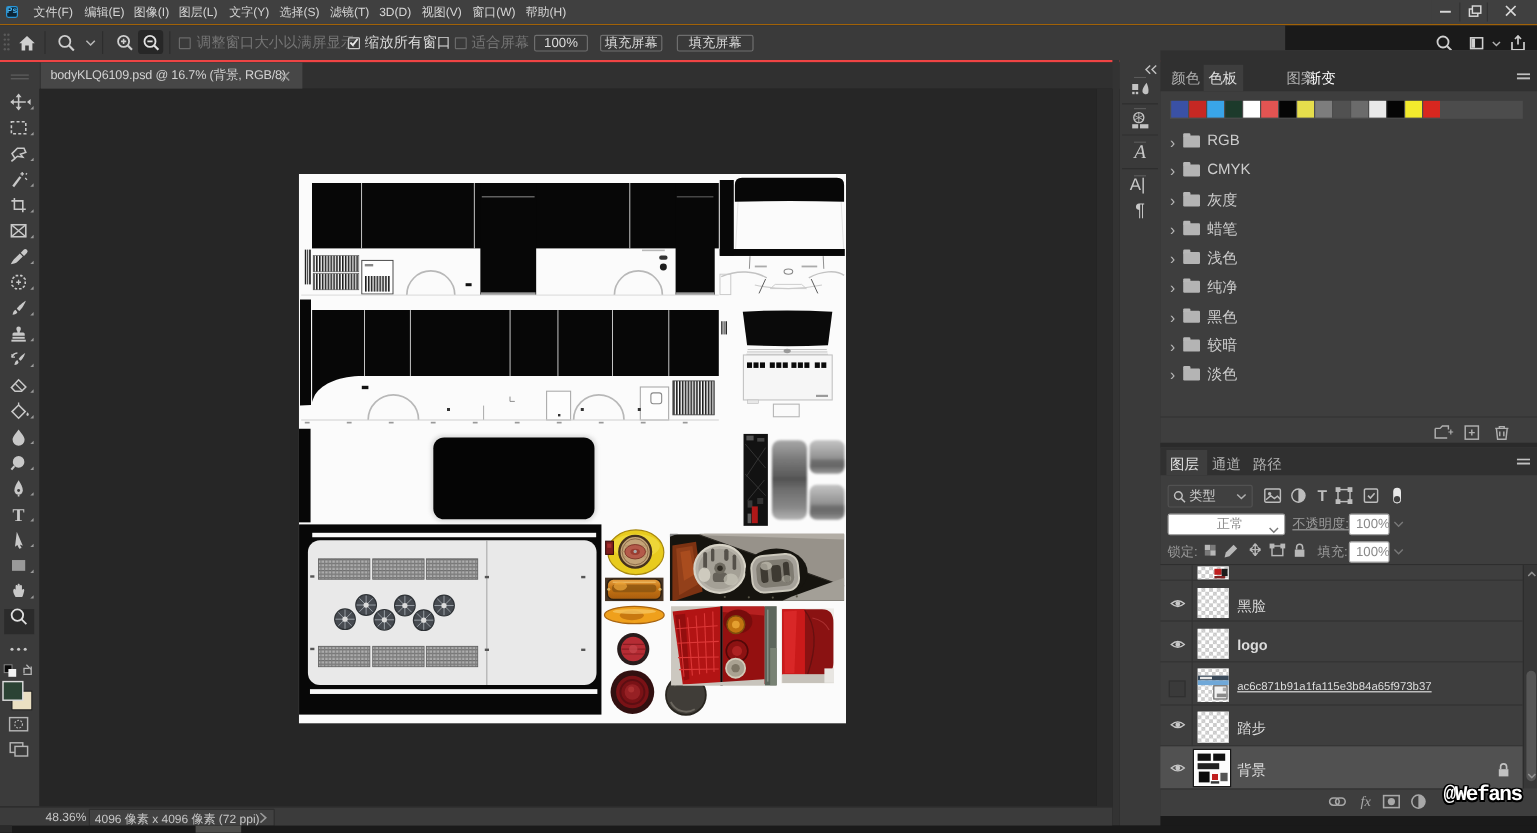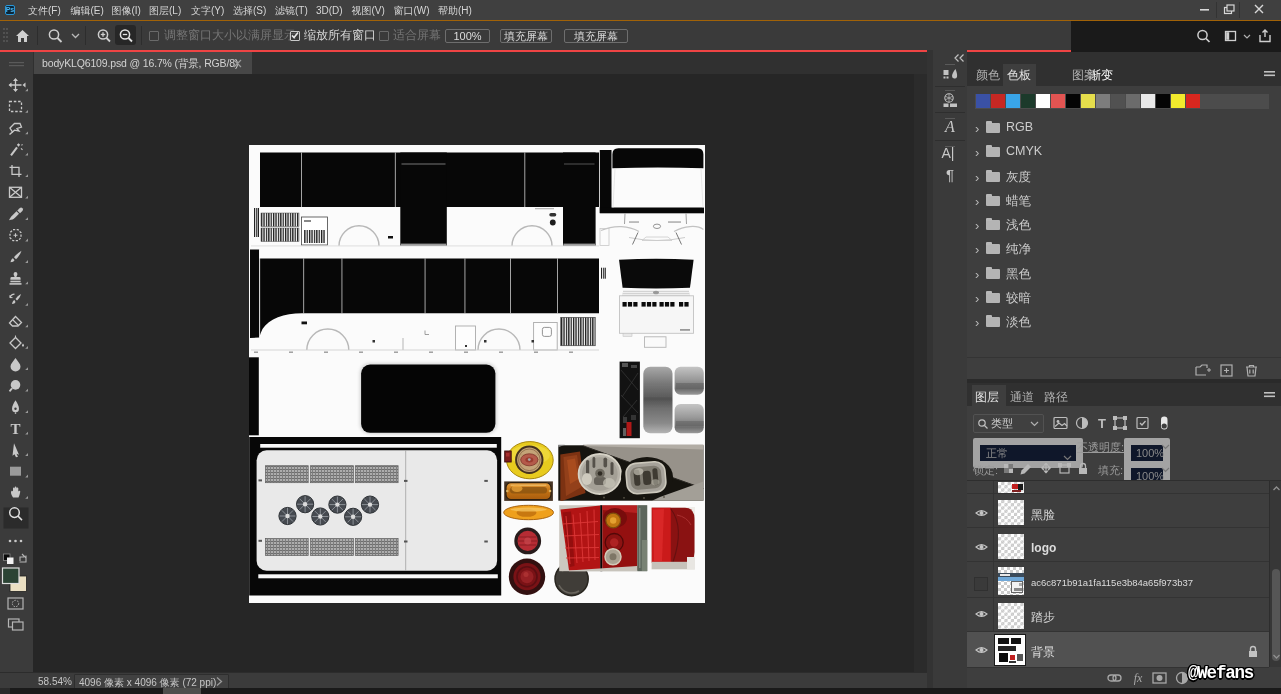--- a/index.html
+++ b/index.html
@@ -15,33 +15,33 @@
   color:#dcdcdc;font-size:11px;text-align:center;line-height:12px;background:#3a3a3a;}
 .olbl{position:absolute;top:3px;height:22px;line-height:22px;font-size:12px;white-space:nowrap;}
 #tabbar{left:0;top:52px;width:1281px;height:22px;background:#303030;}
 #tab{position:absolute;left:34px;top:0px;width:218px;height:22px;background:#474747;
   color:#d2d2d2;font-size:11px;line-height:22px;}
 #toolcol{left:0;top:52px;width:33px;height:620px;background:#3b3b3b;}
 #canvas{left:33px;top:74px;width:881px;height:598px;background:#262626;}
 #scrollstrip{left:914px;top:74px;width:13px;height:598px;background:#2b2b2b;}
 #dockgap{left:927px;top:50px;width:6px;height:638px;background:#333333;}
 #iconstrip{left:933px;top:50px;width:34px;height:638px;background:#3a3a3a;}
-#panels{left:967px;top:52px;width:314px;height:638px;background:#3e3e3e;}
+#panels{left:967px;top:42px;width:314px;height:638px;background:#3e3e3e;text-align:center;}
 #statusbar{left:0;top:672px;width:927px;height:16px;background:#3b3b3b;border-top:1px solid #2c2c2c;
   color:#c6c6c6;font-size:11px;}
 #taskbar{left:0;top:688px;width:1281px;height:6px;background:#1a1a1a;}
 .ptab{position:absolute;top:13px;height:21px;line-height:21px;font-size:12px;}
 .ptab2{position:absolute;top:4px;height:21px;line-height:21px;font-size:12px;}
 .sw{position:absolute;top:42.3px;width:14px;height:13.9px;}
 .frow{position:absolute;left:0;width:300px;height:24px;}
 .chev{position:absolute;left:8px;top:4px;color:#b8b8b8;font-size:13px;}
 .fold{position:absolute;left:19px;top:6px;width:13.5px;height:10px;background:#b4b4b4;border-radius:1px;}
 .fold:before{content:"";position:absolute;left:0;top:-2px;width:6px;height:3px;background:#b8b8b8;border-radius:1px 1px 0 0;}
 .flbl{position:absolute;left:39px;top:3px;font-size:12.5px;color:#cccccc;}
-.fieldd{position:absolute;height:16px;border:7px solid #a3a3a3;border-radius:2px;background:#0f172a;
+.fieldd{position:absolute;height:16px;border:1px solid #a3a3a3;border-radius:2px;background:#ffffff;
   font-size:11px;color:#8a8a8a;line-height:16px;}
 .dimlbl{position:absolute;font-size:11px;color:#9a9a9a;height:16px;line-height:16px;}
 .lsep{position:absolute;left:0;width:302px;height:1px;background:#333333;}
 .eye{position:absolute;left:8px;width:13px;height:10px;}
 .thumb{position:absolute;left:31px;width:26px;height:25.3px;overflow:hidden;}
 .checker{background:#fff;background-image:linear-gradient(45deg,#cacaca 25%,transparent 25%,transparent 75%,#cacaca 75%),linear-gradient(45deg,#cacaca 25%,transparent 25%,transparent 75%,#cacaca 75%);background-size:6.4px 6.4px;background-position:0 0,3.2px 3.2px;}
 .checker2{background-image:linear-gradient(45deg,#ccc 25%,transparent 25%,transparent 75%,#ccc 75%),linear-gradient(45deg,#ccc 25%,transparent 25%,transparent 75%,#ccc 75%);background-size:6px 6px;background-position:0 0,3px 3px;}
 .lname{position:absolute;left:64px;font-size:12px;color:#dcdcdc;white-space:nowrap;}
 </style></head>
 <body>
@@ -919,21 +919,21 @@
     <div class="abs" style="left:0;top:0;width:26px;height:6px;"></div>
     <div class="abs checker2" style="left:0;top:0;width:26px;height:28px;"></div>
     <div class="abs" style="left:0;top:6px;width:26px;height:4px;background:#3a4a5a;"></div>
     <div class="abs" style="left:0;top:10px;width:26px;height:3.5px;background:#70a8d8;"></div>
     <div class="abs" style="left:2px;top:7px;width:10px;height:2px;background:#e8e8e8;"></div>
     <div class="abs" style="left:13px;top:13.5px;width:12px;height:12px;background:#f2f2f2;border:1px solid #666;box-sizing:border-box;">
       <div style="position:absolute;left:1.5px;top:6px;width:8px;height:3.5px;background:#888;"></div>
       <div style="position:absolute;right:0.5px;top:1px;width:3px;height:3px;background:#aaa;"></div>
     </div>
   </div>
-  <span class="lname" style="top:193.5px;font-size:9.5px;">ac6c871b91a1fa115e3b84a65f973b37</span>
+  <span class="lname" style="top:193.5px;font-size:9.5px;text-decoration:underline;">ac6c871b91a1fa115e3b84a65f973b37</span>
   <div class="lsep" style="top:213.6px"></div>
   <svg class="eye" style="top:225.9px">
         <path d="M1 5 Q6.5 0.2 12 5 Q6.5 9.8 1 5 Z" fill="none" stroke="#c6c6c6" stroke-width="1.1"></path>
         <circle cx="6.5" cy="5" r="2" fill="#c6c6c6"></circle>
       </svg>
   <div class="thumb checker" style="top:220.3px"></div>
   <span class="lname" style="top:225.5px;">踏步</span>
   <div class="lsep" style="top:247.7px"></div>
   <div class="abs" style="left:0;top:248.7px;width:302px;height:35.3px;background:#515151;"></div>
   <svg class="eye" style="top:261.9px">
@@ -977,21 +977,21 @@
         </svg>
     <svg style="position:absolute;left:3px;top:173px" width="7" height="5">
           <path d="M0.5 1 L3.5 4 L6.5 1" stroke="#909090" fill="none" stroke-width="1.3"></path>
         </svg>
   </div>
  </div>
 
  <div class="abs" style="left:221px;top:611px;width:95px;height:20px;color:#fff;font-family:'Liberation Mono',monospace;font-weight:bold;font-size:17.5px;letter-spacing:-1.2px;text-shadow:1.5px 0 #000,-1.5px 0 #000,0 1.5px #000,0 -1.5px #000,1px 1px #000,-1px -1px #000,1px -1px #000,-1px 1px #000;">@Wefans</div>
 </div>
 <div class="abs" id="statusbar">
-  <span style="position:absolute;left:38px;top:2.5px;font-size:10px;">58.54%</span>
+  <span style="position:absolute;left:38px;top:2.5px;font-size:10px;">48.36%</span>
   <div style="position:absolute;left:74px;top:1px;width:153px;height:13px;background:#414141;border:1px solid #2e2e2e;border-radius:1px;"></div>
     <span style="position:absolute;left:79px;top:2.5px;font-size:10px;">4096 像素 x 4096 像素 (72 ppi)</span>
   <svg style="position:absolute;left:216px;top:4px" width="7" height="9">
       <path d="M1 0.5 L5.5 4.5 L1 8.5" stroke="#9a9a9a" fill="none" stroke-width="1.3"></path>
     </svg>
 </div>
 <div class="abs" id="taskbar">
     <div class="abs" style="left:163px;top:0px;width:38px;height:6px;background:#4e4e4c;"></div>
     <div class="abs" style="left:0;top:0;width:10px;height:6px;background:#2a2a2a;"></div>
   </div>

